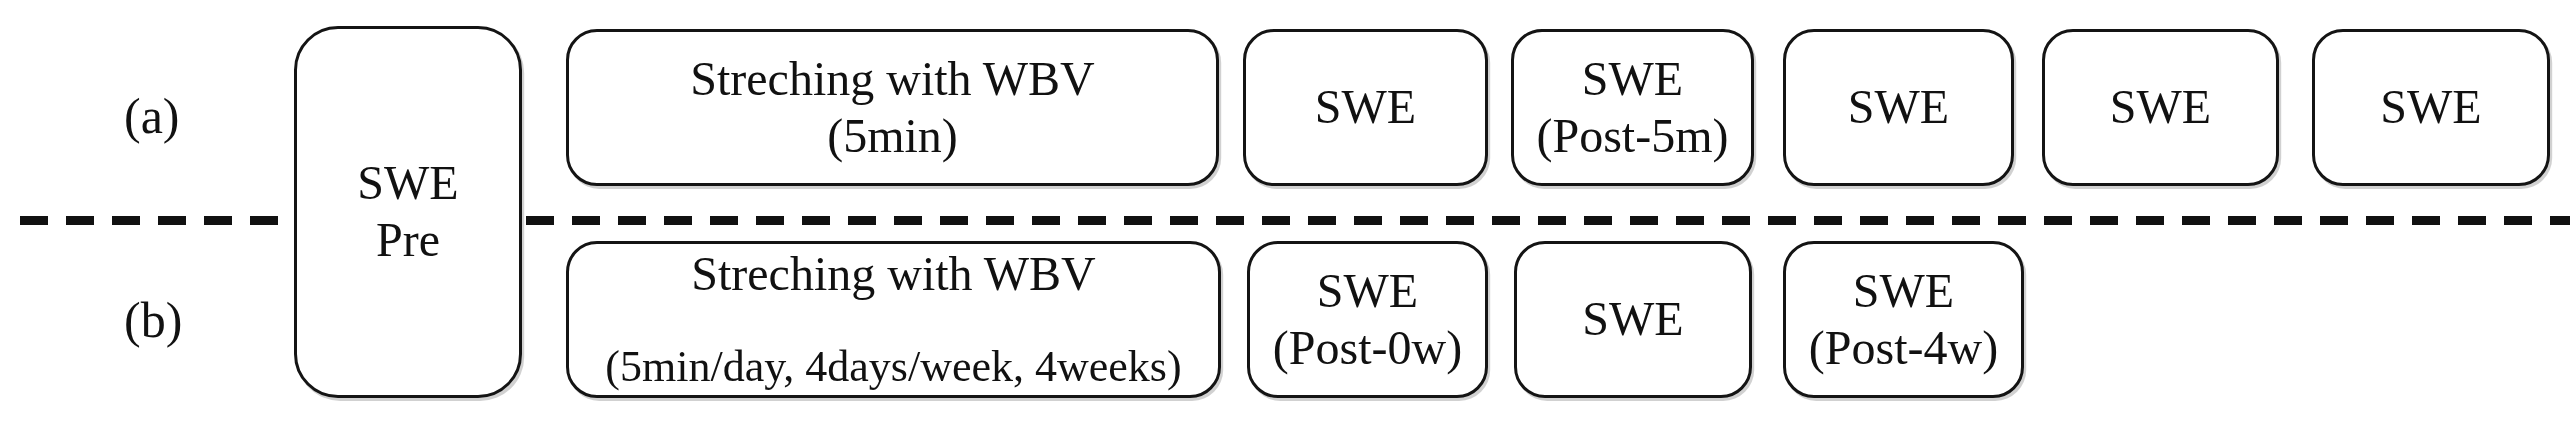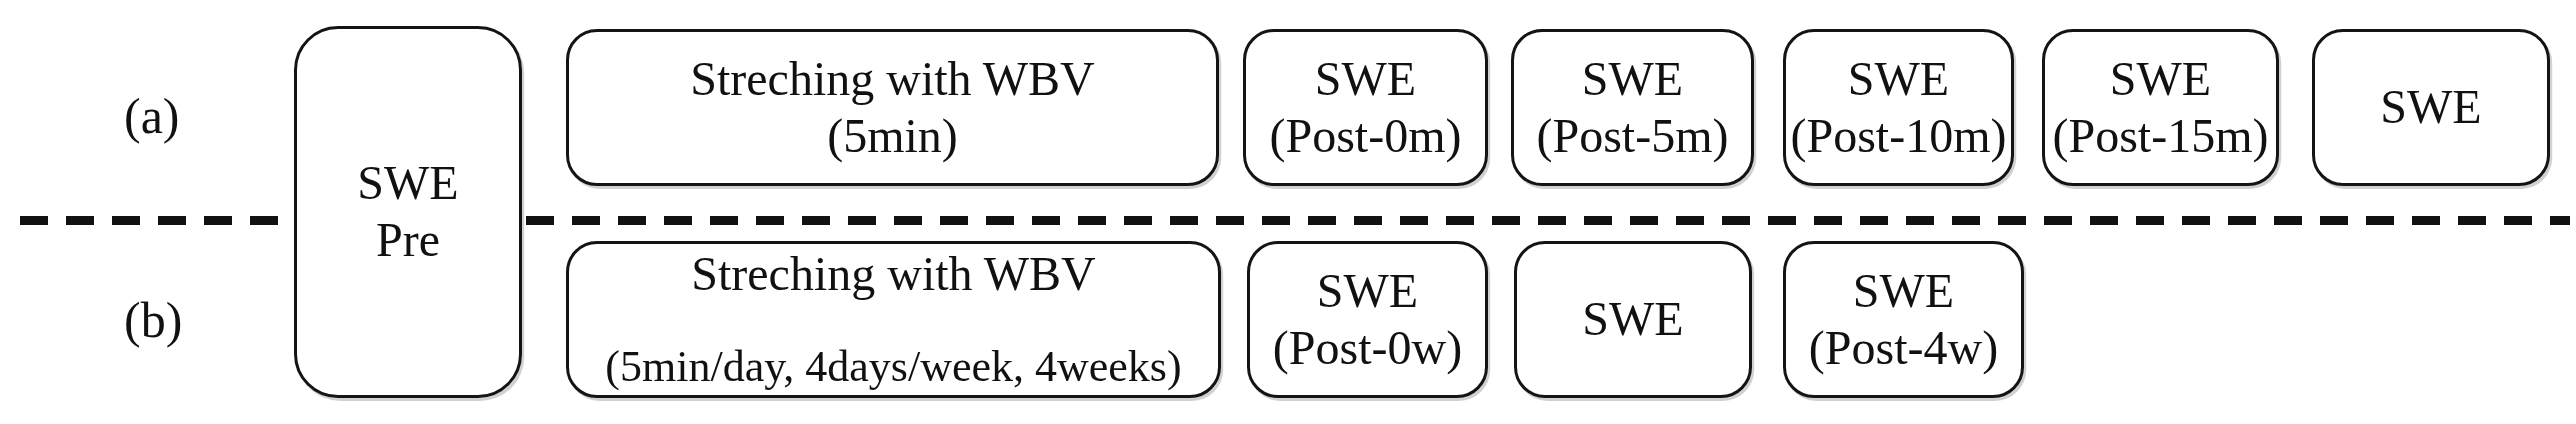--- a/index.html
+++ b/index.html
@@ -79,36 +79,33 @@
     <div class="line">Pre</div>
   </div>
 
   <div class="box" style="left:566px; top:29px; width:653px; height:157px;">
     <div class="line">Streching with WBV</div>
     <div class="line">(5min)</div>
   </div>
 
   <div class="box" style="left:1243px; top:29px; width:245px; height:157px;">
     <div class="line">SWE</div>
-    <div class="line">(Post-0m)</div>
   </div>
 
   <div class="box" style="left:1511px; top:29px; width:243px; height:157px;">
     <div class="line">SWE</div>
     <div class="line">(Post-5m)</div>
   </div>
 
   <div class="box" style="left:1783px; top:29px; width:231px; height:157px;">
     <div class="line">SWE</div>
-    <div class="line">(Post-10m)</div>
   </div>
 
   <div class="box" style="left:2042px; top:29px; width:237px; height:157px;">
     <div class="line">SWE</div>
-    <div class="line">(Post-15m)</div>
   </div>
 
   <div class="box" style="left:2312px; top:29px; width:238px; height:157px;">
     <div class="line">SWE</div>
   </div>
 
   <div class="box stretch-b" style="left:566px; top:241px; width:655px; height:157px;">
     <div class="line">Streching with WBV</div>
     <div class="line line2">(5min/day, 4days/week, 4weeks)</div>
   </div>

